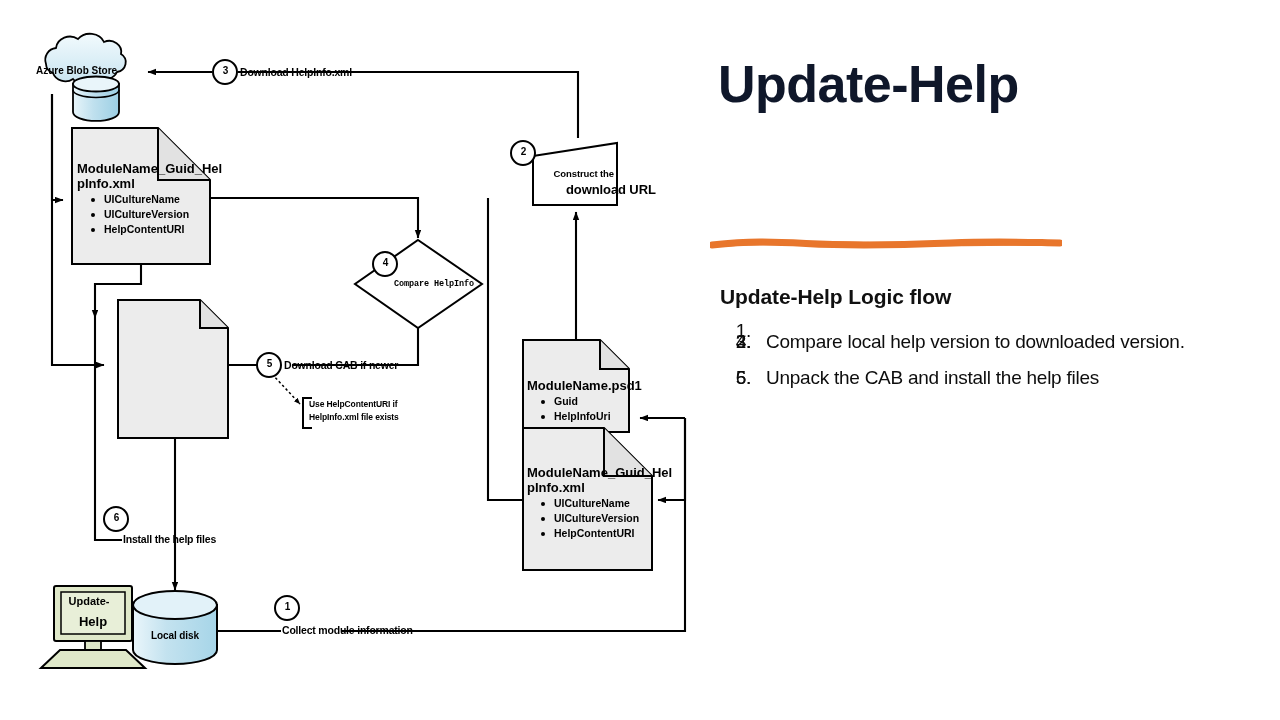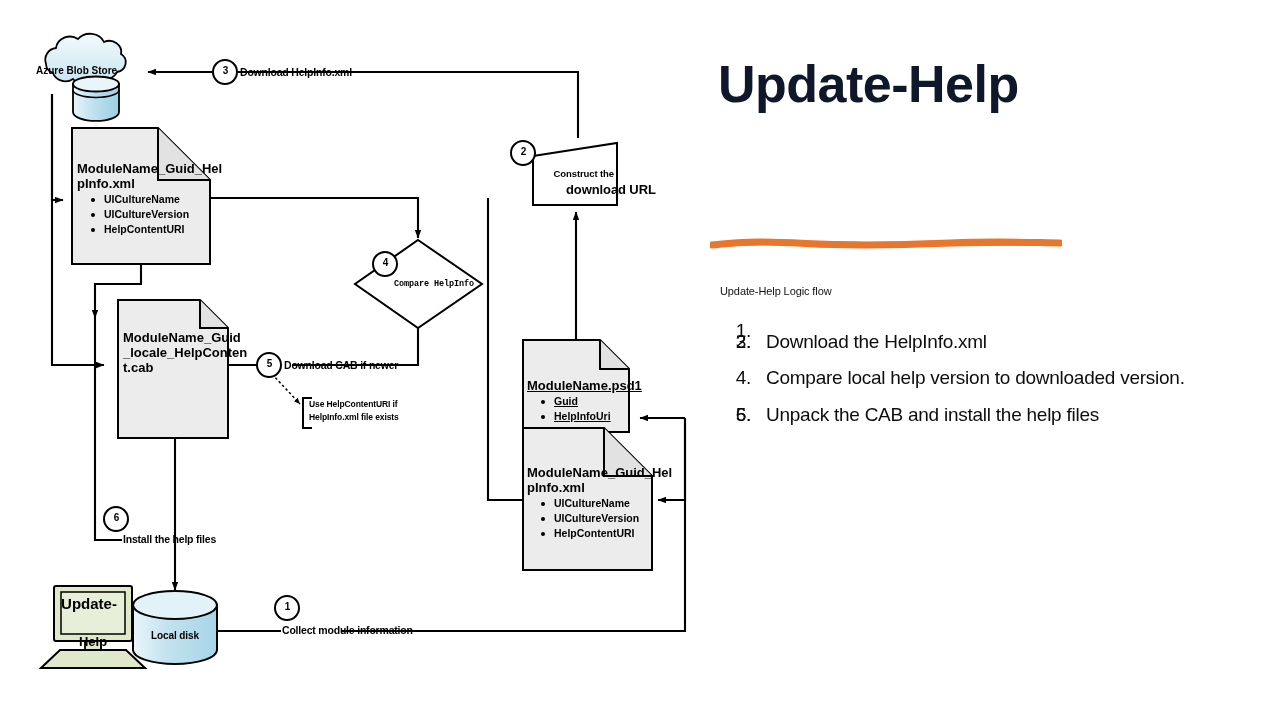--- a/index.html
+++ b/index.html
@@ -73,22 +73,22 @@
     letter-spacing: -0.5px;
   }
   #title-rule {
     position: absolute;
     left: 0px; top: 236px;
     width: 352px; height: 14px;
   }
   #subtitle {
     position: absolute;
     left: 10px; top: 285px;
-    font-size: 11px;
-    font-weight: normal;
+    font-size: 21px;
+    font-weight: bold;
     color: #101010;
     letter-spacing: -0.1px;
   }
   #steps-list {
     position: absolute;
     left: 8px; top: 318px;
     width: 500px;
     margin: 0; padding: 0 0 0 48px;
     list-style: none;
   }
@@ -295,46 +295,41 @@
     <div class="doc-body" style="left:77px; top:161px; width:132px;">
       <div class="doc-title">ModuleName_Guid_Hel</div>
       <div class="doc-title">pInfo.xml</div>
       <ul class="doc-list">
         <li>UICultureName</li>
         <li>UICultureVersion</li>
         <li>HelpContentURI</li>
       </ul>
     </div>
 
-    <div class="doc-body" style="left:123px; top:330px; width:108px;">
-      <div class="doc-title">ModuleName_Guid</div>
-      <div class="doc-title">_locale_HelpConten</div>
-      <div class="doc-title">t.cab</div>
-    </div>
-
-    <div class="doc-body" style="left:527px; top:378px; width:110px;text-decoration:underline;">
+
+    <div class="doc-body" style="left:527px; top:378px; width:110px;">
       <div class="doc-title">ModuleName.psd1</div>
       <ul class="doc-list">
         <li>Guid</li>
         <li>HelpInfoUri</li>
       </ul>
     </div>
 
     <div class="doc-body" style="left:527px; top:465px; width:132px;">
       <div class="doc-title">ModuleName_Guid_Hel</div>
       <div class="doc-title">pInfo.xml</div>
       <ul class="doc-list">
         <li>UICultureName</li>
         <li>UICultureVersion</li>
         <li>HelpContentURI</li>
       </ul>
     </div>
 
-    <div class="dlabel" style="left:61px; top:595px; width:56px; text-align:center; font-size:15px;">Update-</div>
-    <div class="dlabel" style="left:61px; top:614px; width:64px; text-align:center; font-size:13px;margin-top:20px;">Help</div>
+    <div class="dlabel" style="left:61px; top:595px; width:56px; text-align:center; font-size:11px;">Update-</div>
+    <div class="dlabel" style="left:61px; top:614px; width:64px; text-align:center; font-size:13px;">Help</div>
 
     <div class="dlabel lbl-small" style="left:133px; top:630px; width:84px; text-align:center; font-size:10px;">Local disk</div>
 
   </div>
 
   <div id="text-pane">
 
     <div id="slide-title">
       <div>Update-Help</div>
     </div>
@@ -348,21 +343,20 @@
 
     <ol id="steps-list">
       <li>
         <span class="num">1.</span>
       </li>
       <li>
         <span class="num">2.</span>
       </li>
       <li>
         <span class="num">3.</span>
-        <span>Download the HelpInfo.xml</span>
       </li>
       <li>
         <span class="num">4.</span>
         <span>Compare local help version to downloaded version.</span>
       </li>
       <li>
         <span class="num">5.</span>
       </li>
       <li>
         <span class="num">6.</span>

